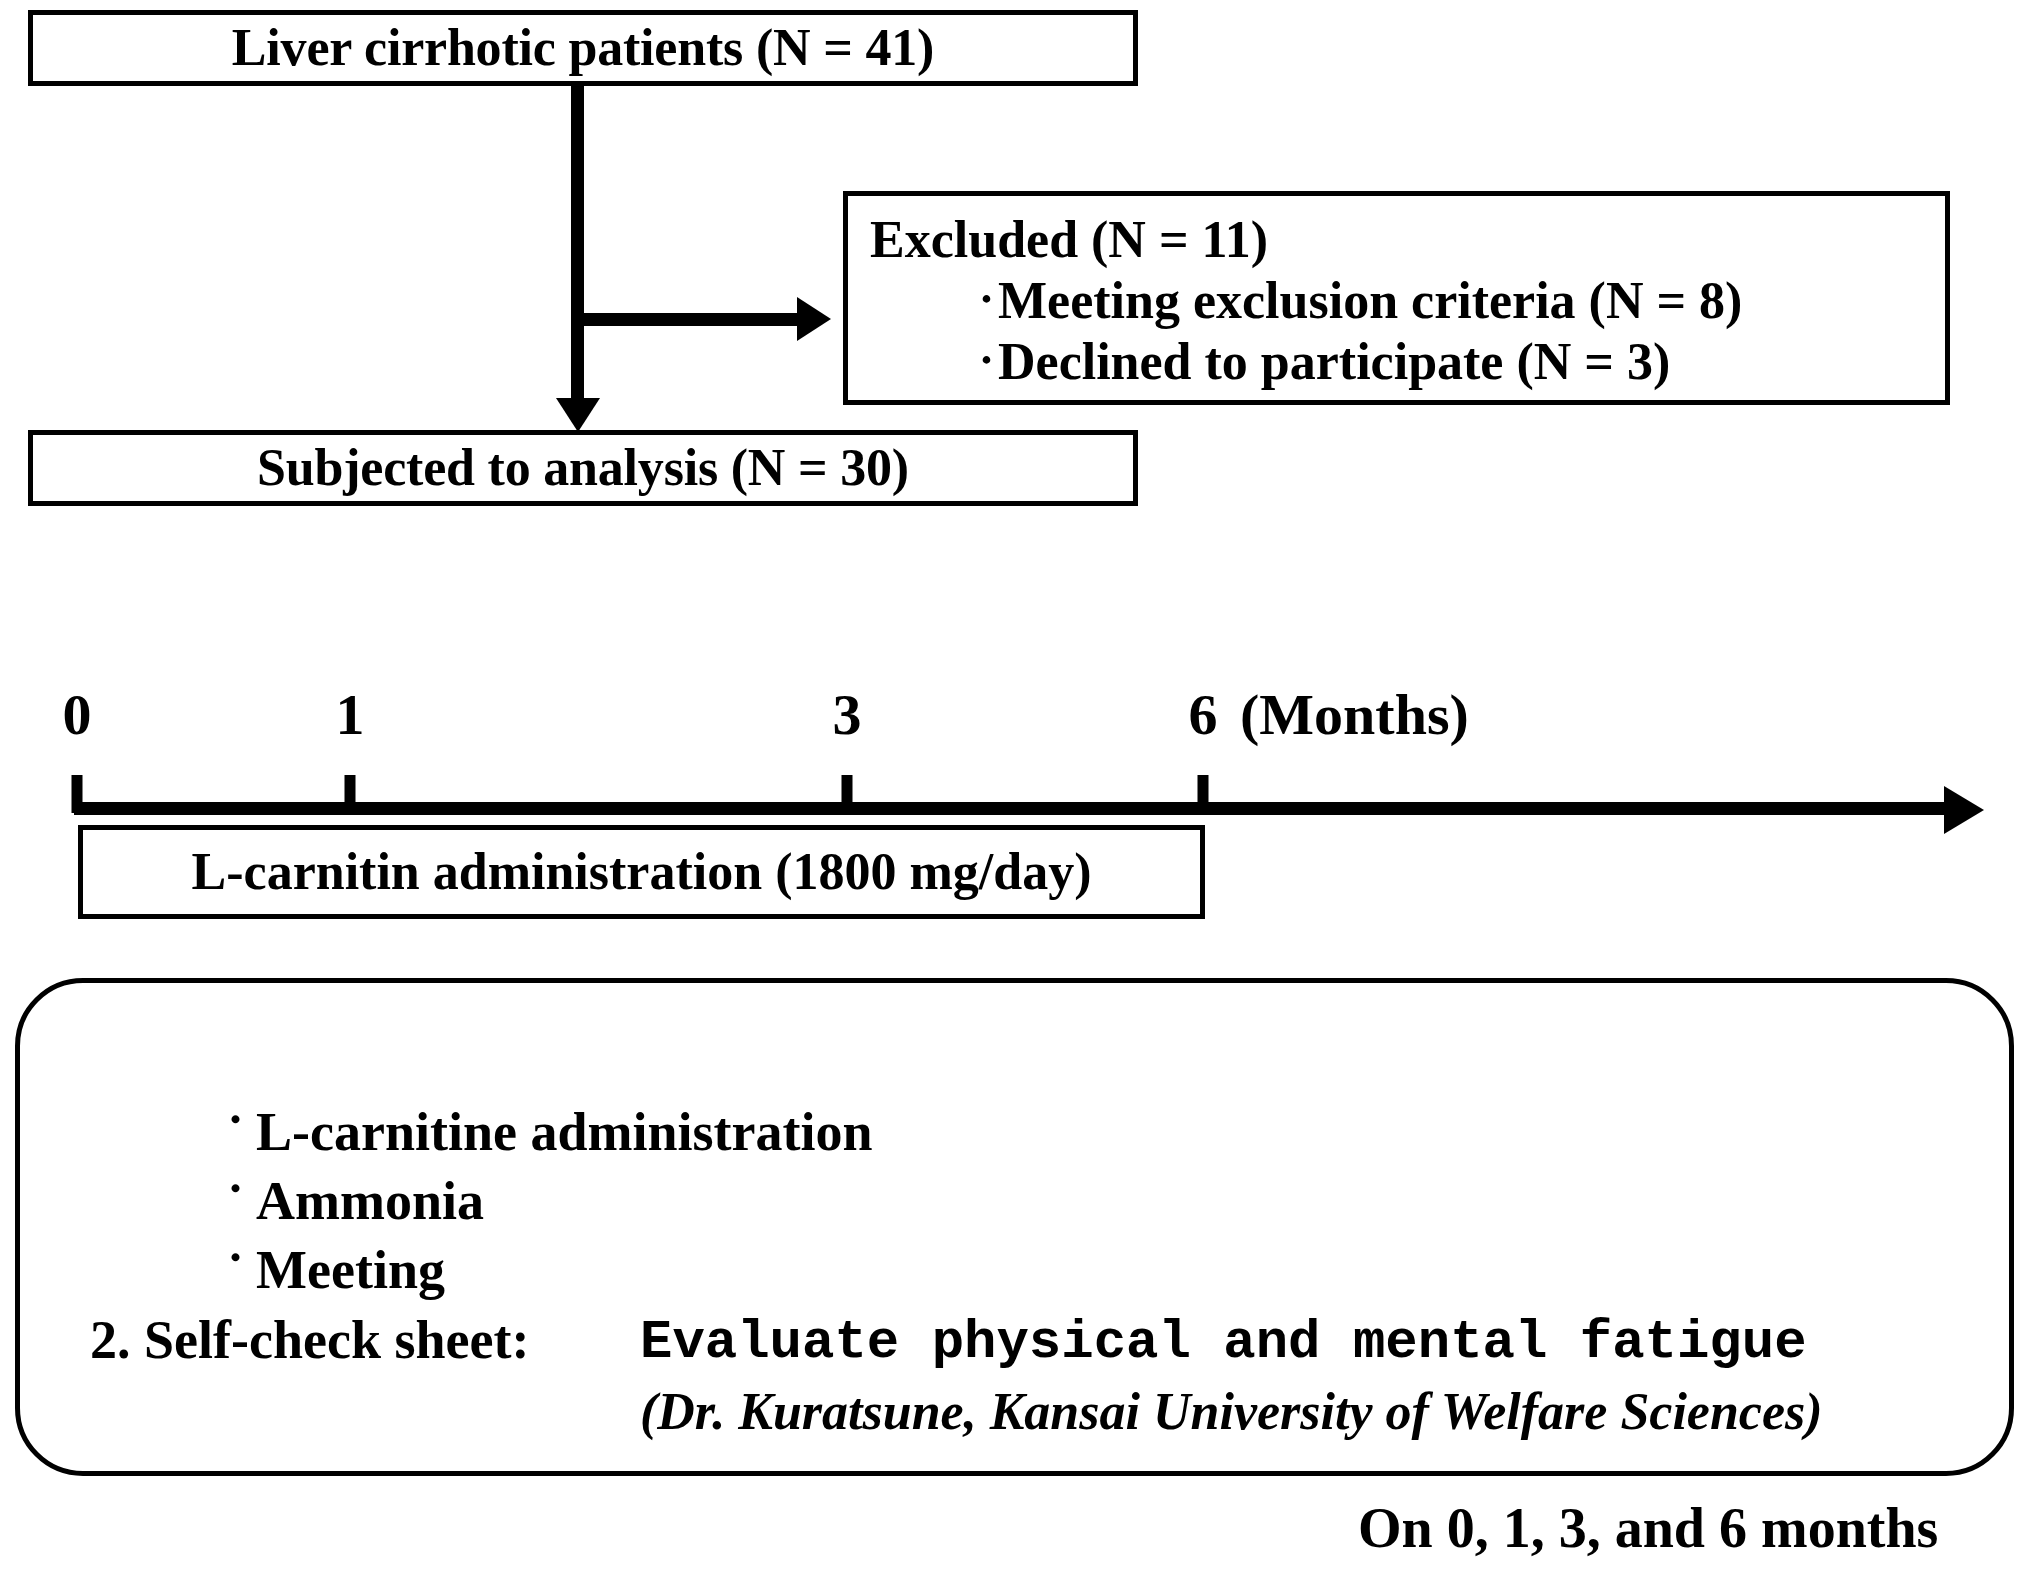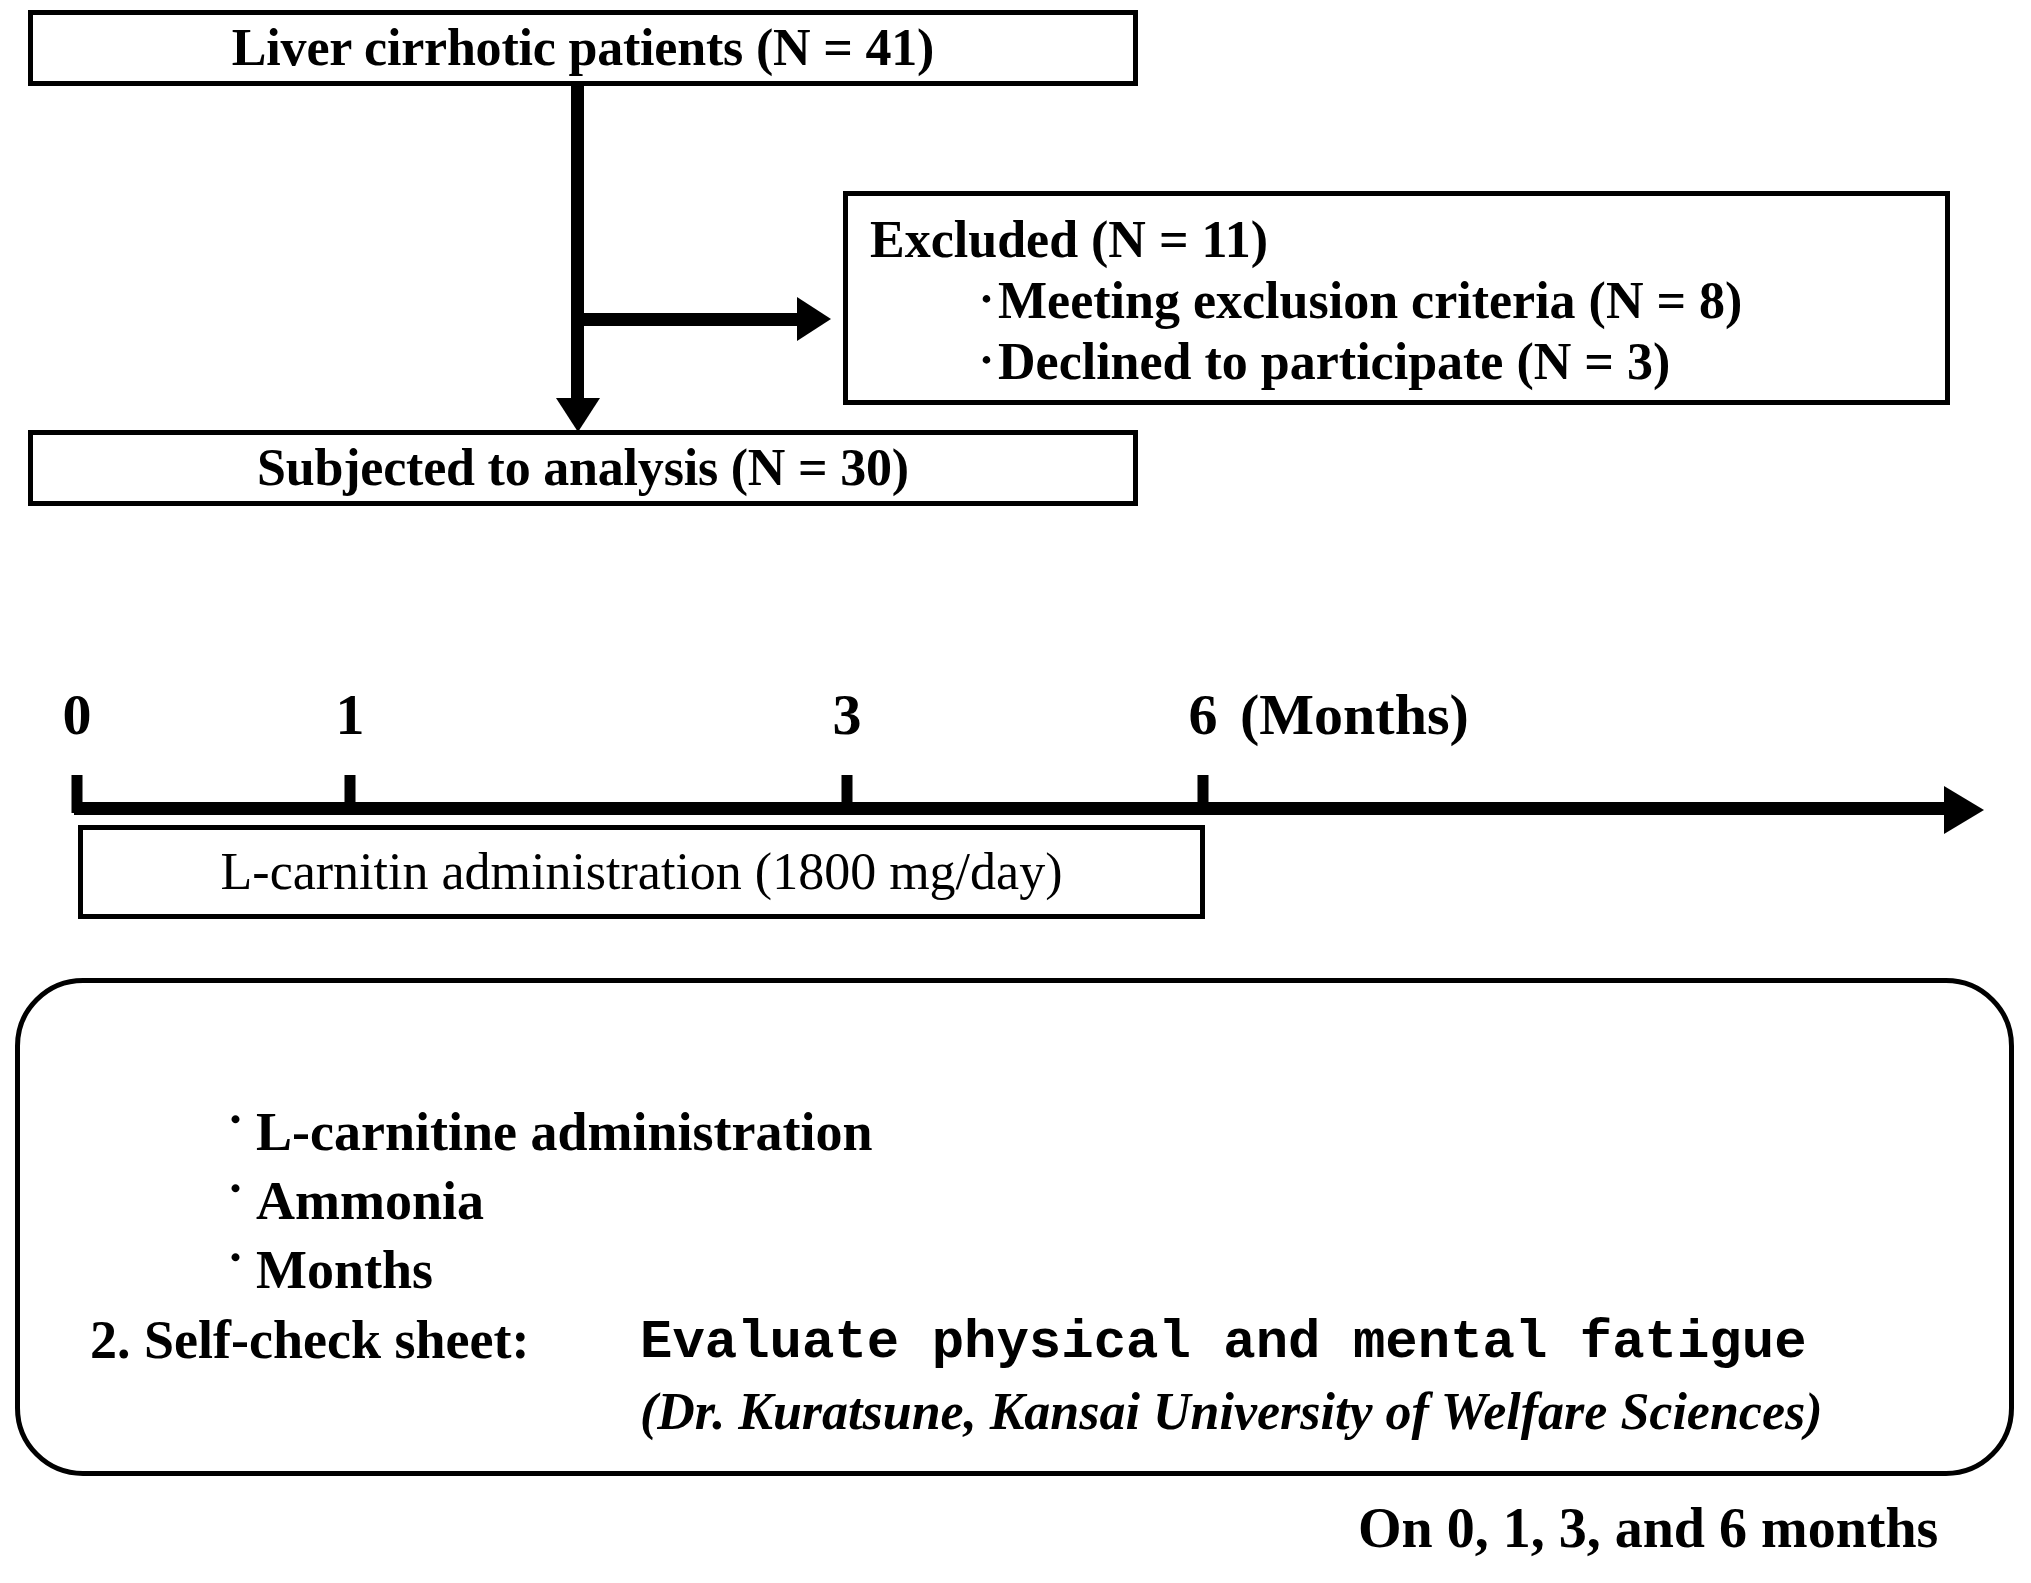--- a/index.html
+++ b/index.html
@@ -185,21 +185,21 @@
     top: 825px;
     width: 1127px;
     height: 94px;
     border: 5px solid #000000;
     background: #ffffff;
     display: flex;
     align-items: center;
     justify-content: center;
   }
   #treatment-bar .boxlabel {
-    font-weight: normal;
+    font-weight: bold;
     font-size: 52px;
     line-height: 1.05;
     white-space: nowrap;
   }
 
   
   #assessments-panel {
     position: absolute;
     box-sizing: border-box;
     left: 15px;
@@ -330,21 +330,21 @@
     <li>
       <span class="bullet">・</span>
       <span>L-carnitine administration</span>
     </li>
     <li>
       <span class="bullet">・</span>
       <span>Ammonia</span>
     </li>
     <li>
       <span class="bullet">・</span>
-      <span>Months</span>
+      <span>Meeting</span>
     </li>
   </ul>
 
   <div class="assess-heading" id="assess-2-heading">2. Self-check sheet:</div>
 
   <div id="assess-2-detail">
     <div class="detail-main">Evaluate physical and mental fatigue</div>
     <div class="detail-sub">(Dr. Kuratsune, Kansai University  of Welfare  Sciences)</div>
   </div>
 

